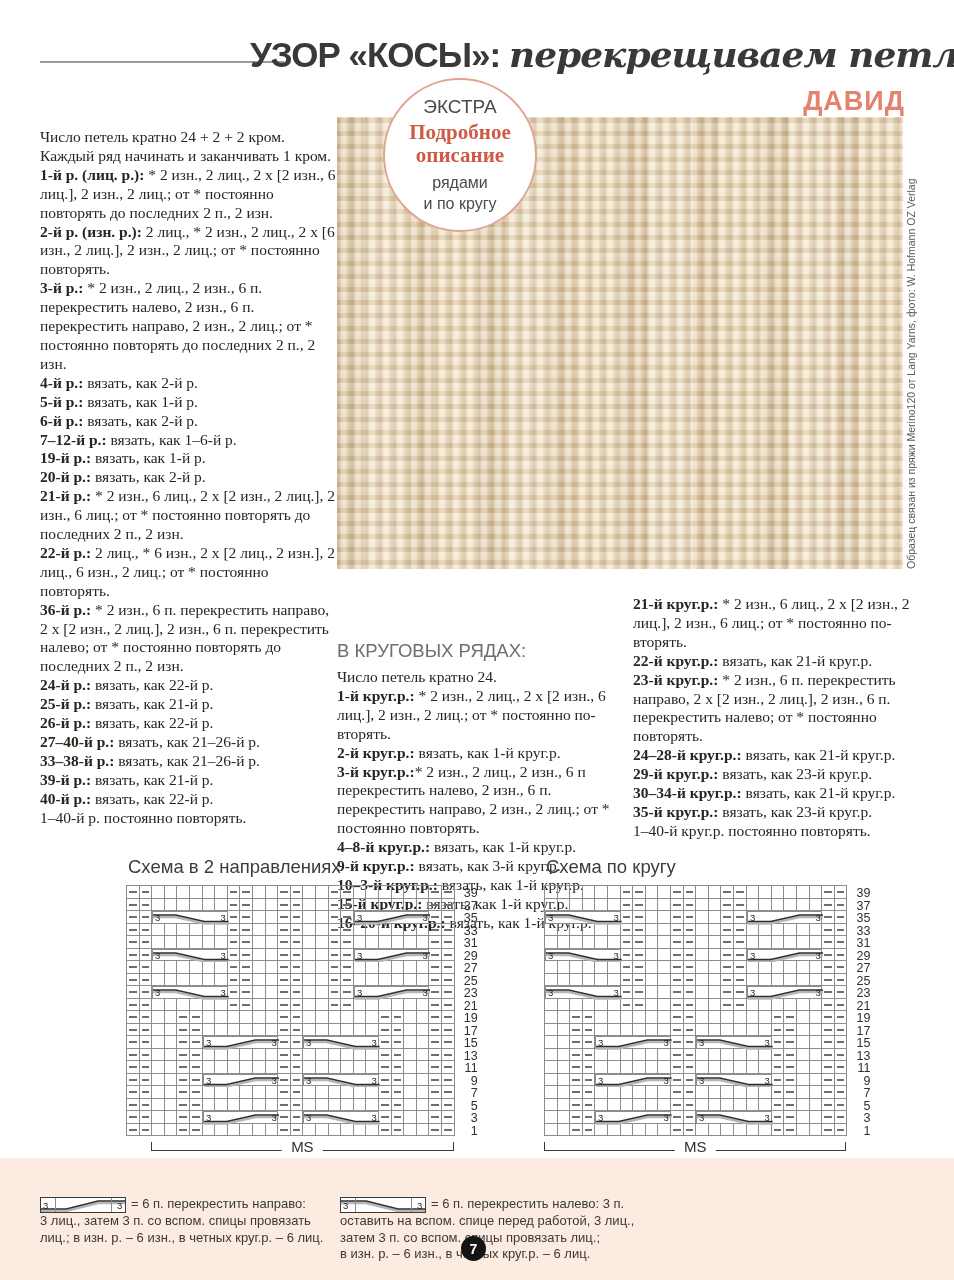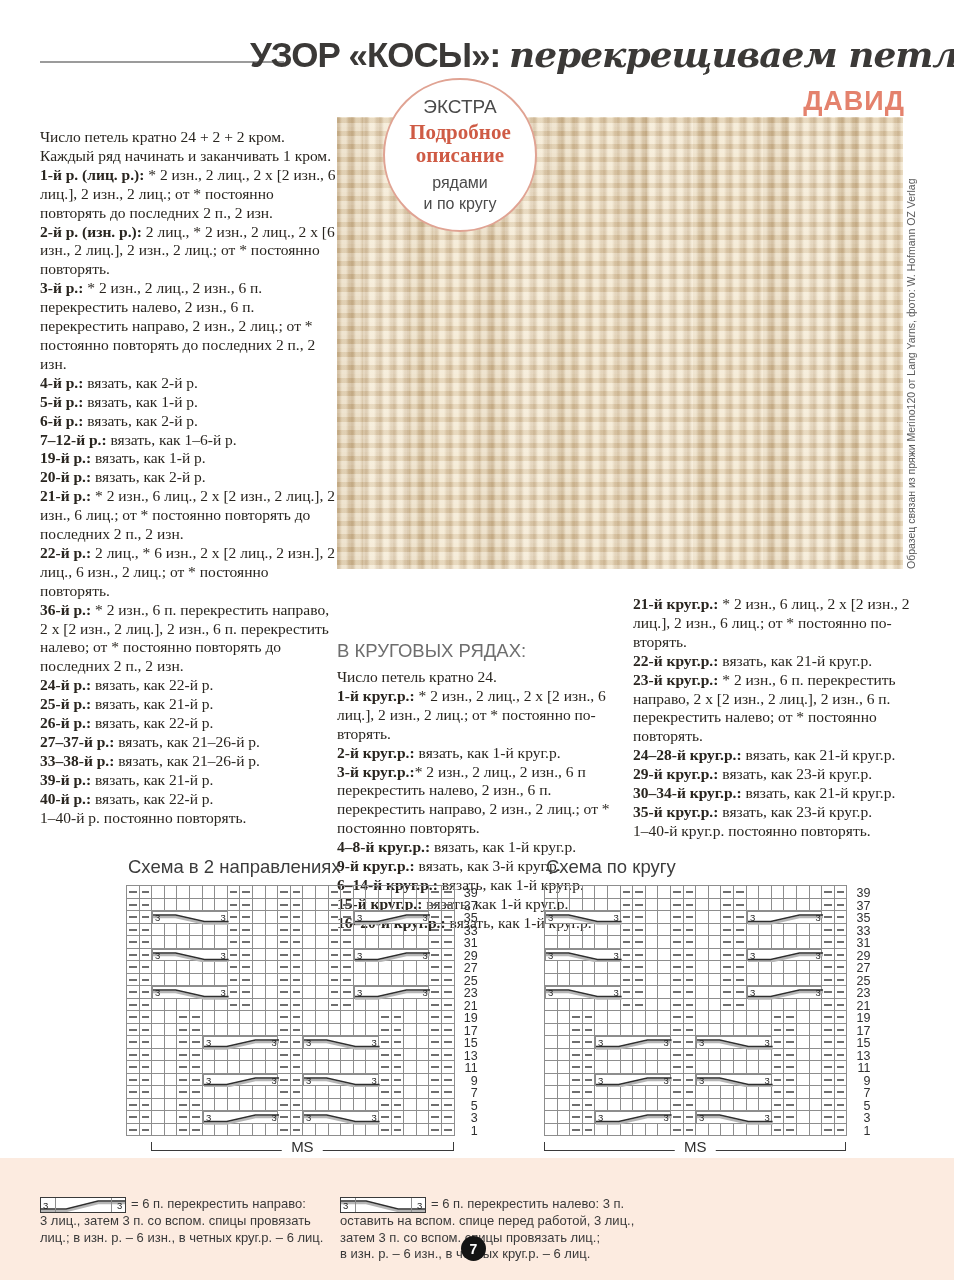--- a/index.html
+++ b/index.html
@@ -94,38 +94,38 @@
       <p><b>6-й р.:</b> вязать, как 2-й р.</p>
       <p><b>7–12-й р.:</b> вязать, как 1–6-й р.</p>
       <p><b>19-й р.:</b> вязать, как 1-й р.</p>
       <p><b>20-й р.:</b> вязать, как 2-й р.</p>
       <p><b>21-й р.:</b> * 2 изн., 6 лиц., 2 х [2 изн., 2 лиц.], 2 изн., 6 лиц.; от * постоянно повторять до последних 2 п., 2 изн.</p>
       <p><b>22-й р.:</b> 2 лиц., * 6 изн., 2 х [2 лиц., 2 изн.], 2 лиц., 6 изн., 2 лиц.; от * постоянно повторять.</p>
       <p><b>36-й р.:</b> * 2 изн., 6 п. перекрестить направо,  2 х [2 изн., 2 лиц.], 2 изн., 6 п. перекрестить налево; от * постоянно повторять до последних 2 п., 2 изн.</p>
       <p><b>24-й р.:</b> вязать, как 22-й р.</p>
       <p><b>25-й р.:</b> вязать, как 21-й р.</p>
       <p><b>26-й р.:</b> вязать, как 22-й р.</p>
-      <p><b>27–37-й р.:</b> вязать, как 21–26-й р.</p>
+      <p><b>27–40-й р.:</b> вязать, как 21–26-й р.</p>
       <p><b>33–38-й р.:</b> вязать, как 21–26-й р.</p>
       <p><b>39-й р.:</b> вязать, как 21-й р.</p>
       <p><b>40-й р.:</b> вязать, как 22-й р.</p>
       <p>1–40-й р. постоянно повторять.</p>
     </div>
 </div>
 
 <div class="abs" id="circ-col1">
   <div class="col-heading">В КРУГОВЫХ РЯДАХ:</div>
   <div class="instr-col" id="circ1-paragraphs">
       <p>Число петель кратно 24.</p>
       <p><b>1-й круг.р.:</b> * 2 изн., 2 лиц., 2 х [2 изн., 6 лиц.], 2 изн., 2 лиц.; от * постоянно по-вторять.</p>
       <p><b>2-й круг.р.:</b> вязать, как 1-й круг.р.</p>
       <p><b>3-й круг.р.:</b>* 2 изн., 2 лиц., 2 изн., 6 п перекрестить налево, 2 изн., 6 п. перекрестить направо,  2 изн., 2 лиц.; от * постоянно повторять.</p>
       <p><b>4–8-й круг.р.:</b> вязать, как 1-й круг.р.</p>
       <p><b>9-й круг.р.:</b> вязать, как 3-й круг.р.</p>
-      <p><b>6–14-й круг.р.:</b> вязать, как 1-й круг.р.</p>
+      <p><b>10–3-й круг.р.:</b> вязать, как 1-й круг.р.</p>
       <p><b>15-й круг.р.:</b> вязать, как 1-й круг.р.</p>
       <p><b>16–20-й круг.р.:</b> вязать, как 1-й круг.р.</p>
     </div>
 </div>
 <div class="abs" id="circ-col2">
   <div class="instr-col" id="circ2-paragraphs">
       <p><b>21-й круг.р.:</b> * 2 изн., 6 лиц., 2 х [2 изн., 2 лиц.], 2 изн., 6 лиц.; от * постоянно по-вторять.</p>
       <p><b>22-й круг.р.:</b> вязать, как 21-й круг.р.</p>
       <p><b>23-й круг.р.:</b> * 2 изн., 6 п. перекрестить направо,  2 х [2 изн., 2 лиц.], 2 изн., 6 п. перекрестить налево; от * постоянно повторять.</p>
       <p><b>24–28-й круг.р.:</b> вязать, как 21-й круг.р.</p>

